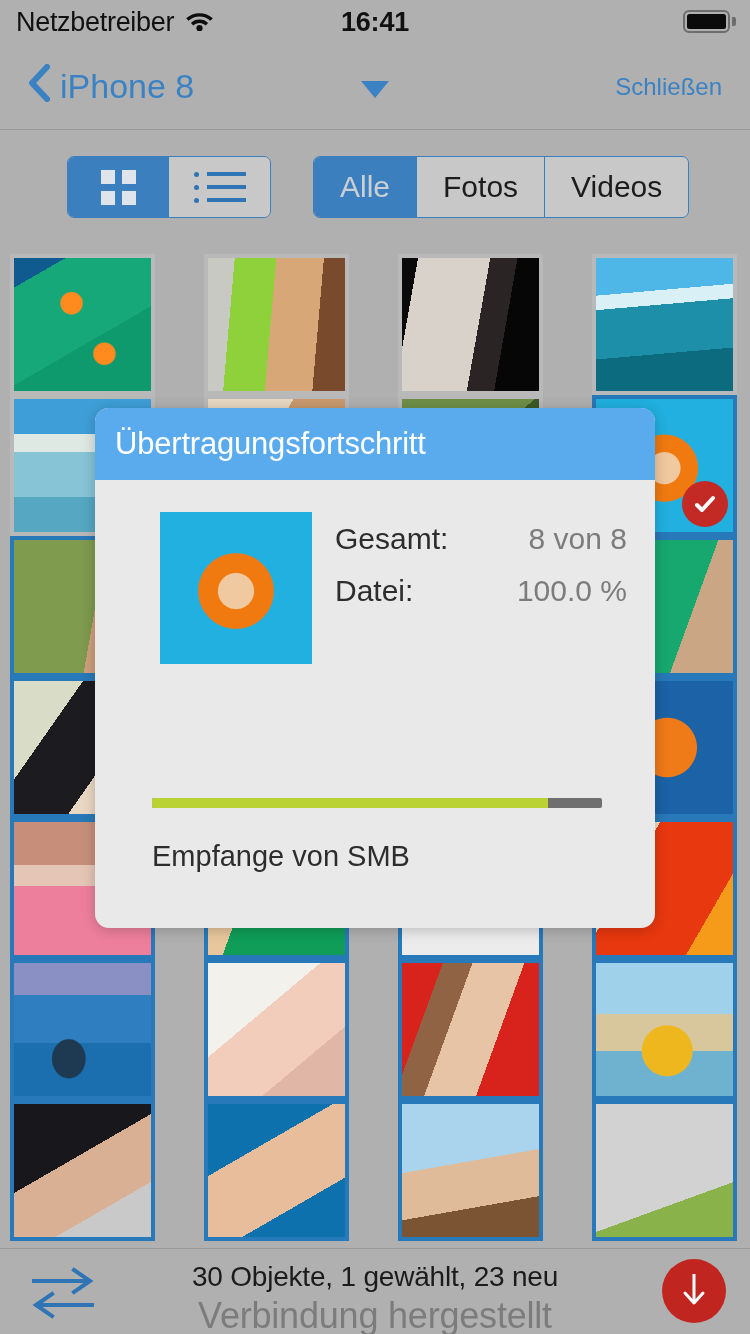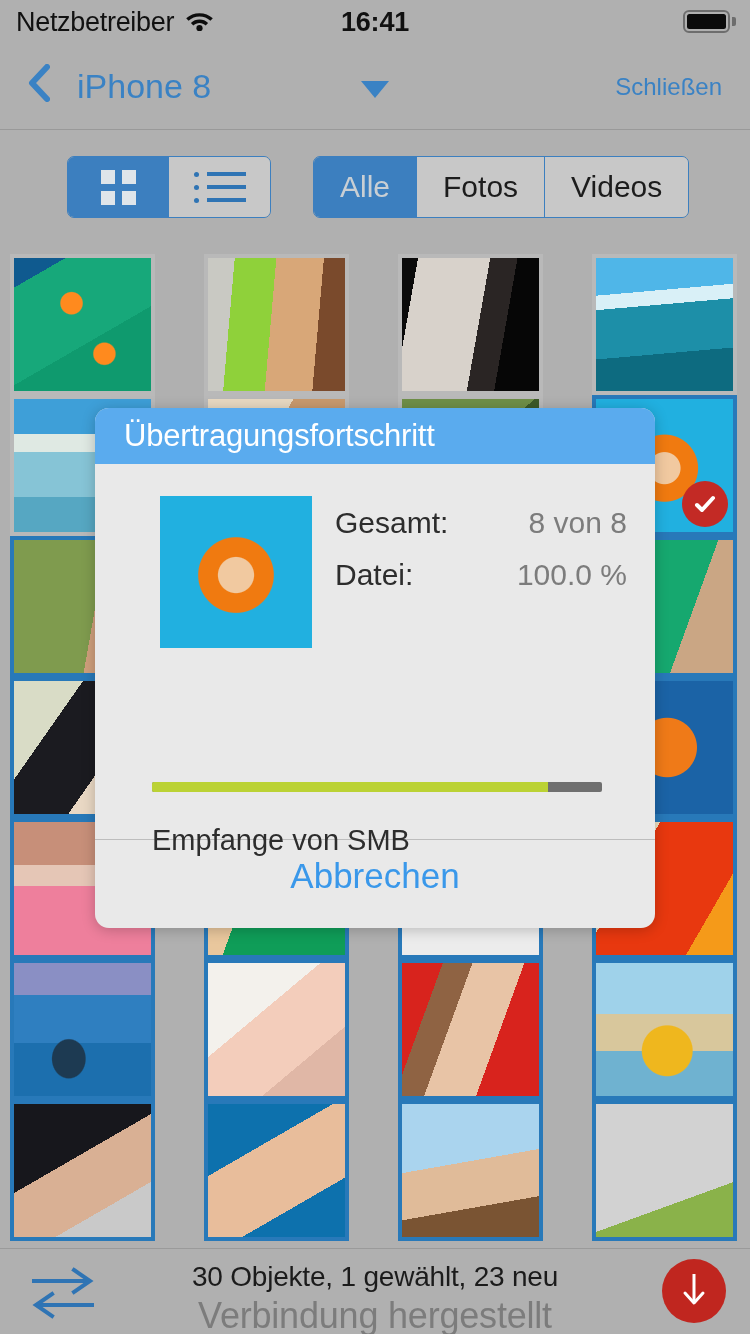--- a/index.html
+++ b/index.html
@@ -45,21 +45,21 @@
   
   .navbar {
     position: absolute; top: 44px; left: 0;
     width: 750px; height: 86px;
     background: #b0b0b0;
     border-bottom: 1px solid #999;
     display: flex; align-items: center;
   }
   .nav-back {
     position: absolute; left: 28px;
-    display: flex; align-items: center; gap: 27px;
+    display: flex; align-items: center; gap: 10px;
     color: #3a82c4; font-size: 34px;
   }
   .chev-back { display: block; }
   .nav-title-wrap {
     position: absolute; left: 0; right: 0;
     display: flex; align-items: center; justify-content: center; gap: 14px;
   }
   .nav-title { color: #595959; font-size: 37px; letter-spacing: -0.3px; }
   .caret-down {
     width: 0; height: 0;
@@ -146,23 +146,23 @@
   .modal {
     position: absolute;
     left: 95px; top: 408px;
     width: 560px; height: 520px;
     border-radius: 14px;
     overflow: hidden;
     background: #e9e9e9;
     box-shadow: 0 2px 14px rgba(0,0,0,0.22);
   }
   .modal-head {
-    height: 56px; background: #5aabee;
+    height: 72px; background: #5aabee;
     display: flex; align-items: center;
-    padding-left: 29px;
+    padding-left: 20px;
   }
   .modal-title { color: #ffffff; font-size: 31px; letter-spacing: -0.2px; }
   .modal-body { position: relative; height: 375px; background: #e9e9e9; }
   .m-thumb {
     position: absolute; left: 65px; top: 32px;
     width: 152px; height: 152px;
     background-size: cover; background-position: center;
   }
   .m-rows {
     position: absolute; left: 240px; top: 42px;
@@ -420,23 +420,20 @@
         <div class="m-row">
           <span class="m-label">Datei:</span>
           <span class="m-value">100.0 %</span>
         </div>
       </div>
       <div class="pbar" style="background: rgb(111, 111, 111);">
         <div class="pbar-fill" id="pbar-fill" style="width: 88%; background: rgb(187, 210, 52);"></div>
       </div>
       <div class="m-status">Empfange von SMB</div>
     </div>
-    <div class="modal-foot">
-      <span class="btn" style="color: rgb(58, 152, 234);">Abbrechen</span>
-    </div>
   </div>
 
   <div class="bottombar">
     <div class="bb-swap">
       <svg width="70" height="52" viewBox="0 0 70 52">
         <line x1="4" y1="14" x2="60" y2="14" stroke="#2f74b4" stroke-width="4"></line>
         <polyline points="46,3 62,14 46,25" fill="none" stroke="#2f74b4" stroke-width="4" stroke-linecap="square"></polyline>
         <line x1="10" y1="38" x2="66" y2="38" stroke="#2f74b4" stroke-width="4"></line>
         <polyline points="24,27 8,38 24,49" fill="none" stroke="#2f74b4" stroke-width="4" stroke-linecap="square"></polyline>
       </svg>

